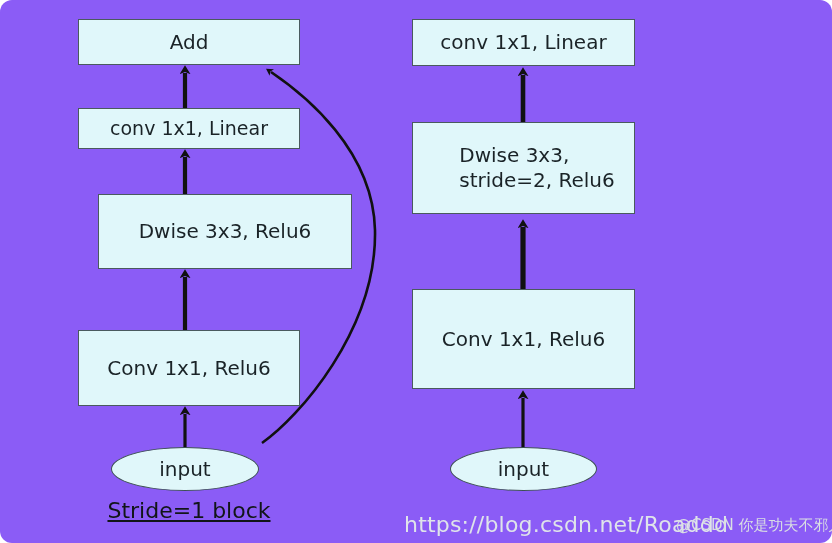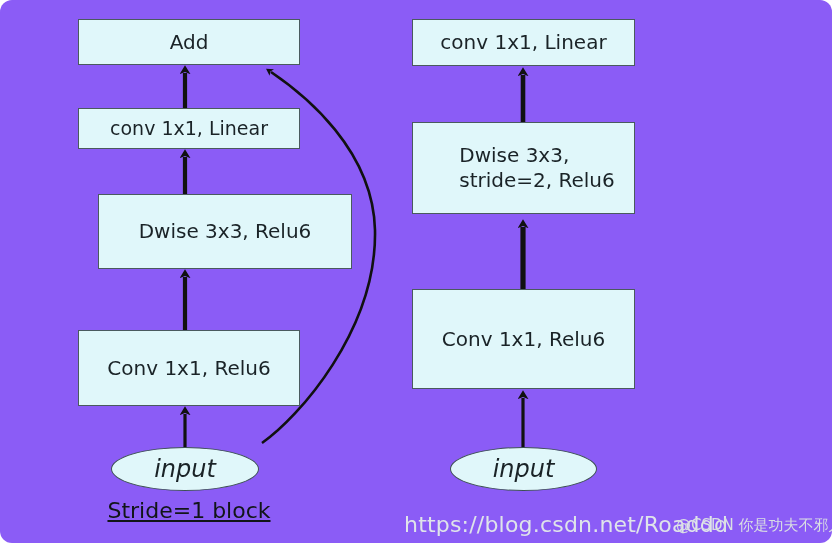--- a/index.html
+++ b/index.html
@@ -40,22 +40,21 @@
   .ellipse {
     position: absolute;
     box-sizing: border-box;
     background: #e0f7fa;
     border: 1.6px solid #3d4f55;
     border-radius: 50%;
     display: flex;
     align-items: center;
     justify-content: center;
     color: #1a2327;
-    font-size: 24px;
-    font-style: italic;
+    font-size: 20px;
   }
   .caption {
     position: absolute;
     color: #111518;
     font-size: 22px;
     white-space: nowrap;
     text-align: center;
     text-decoration: underline;
   }
   svg.edges {

